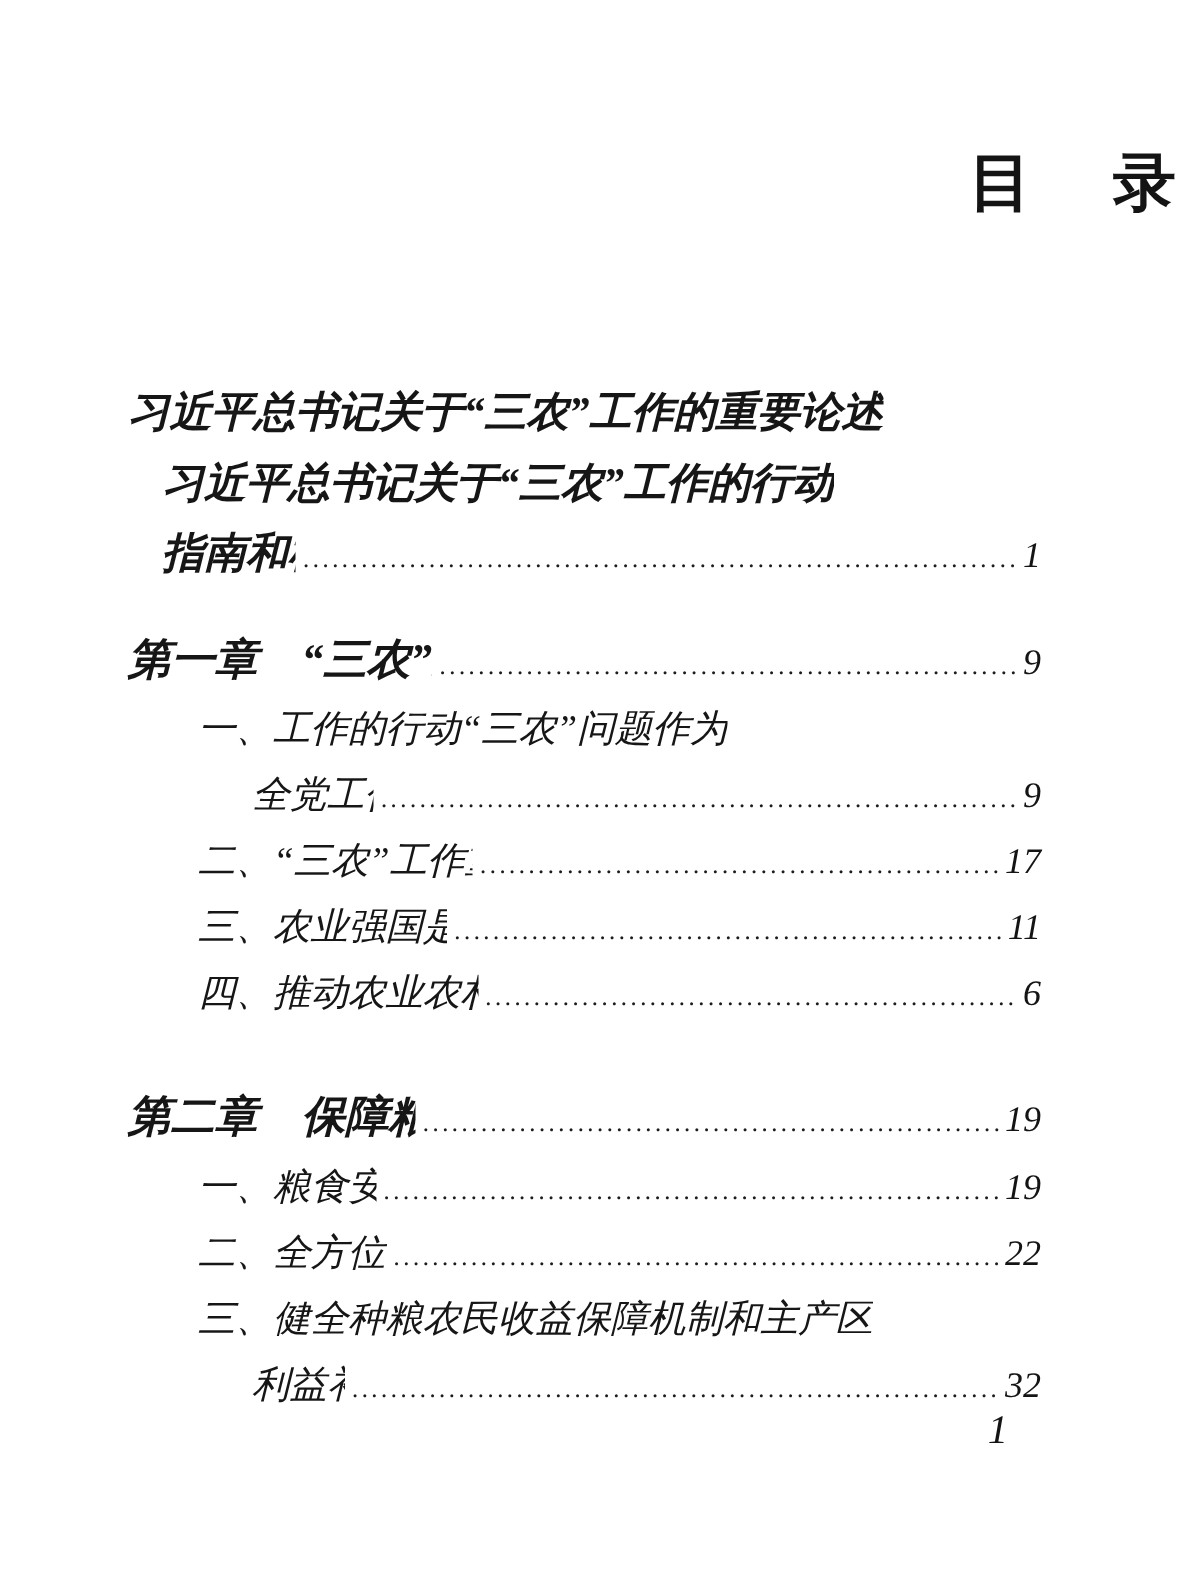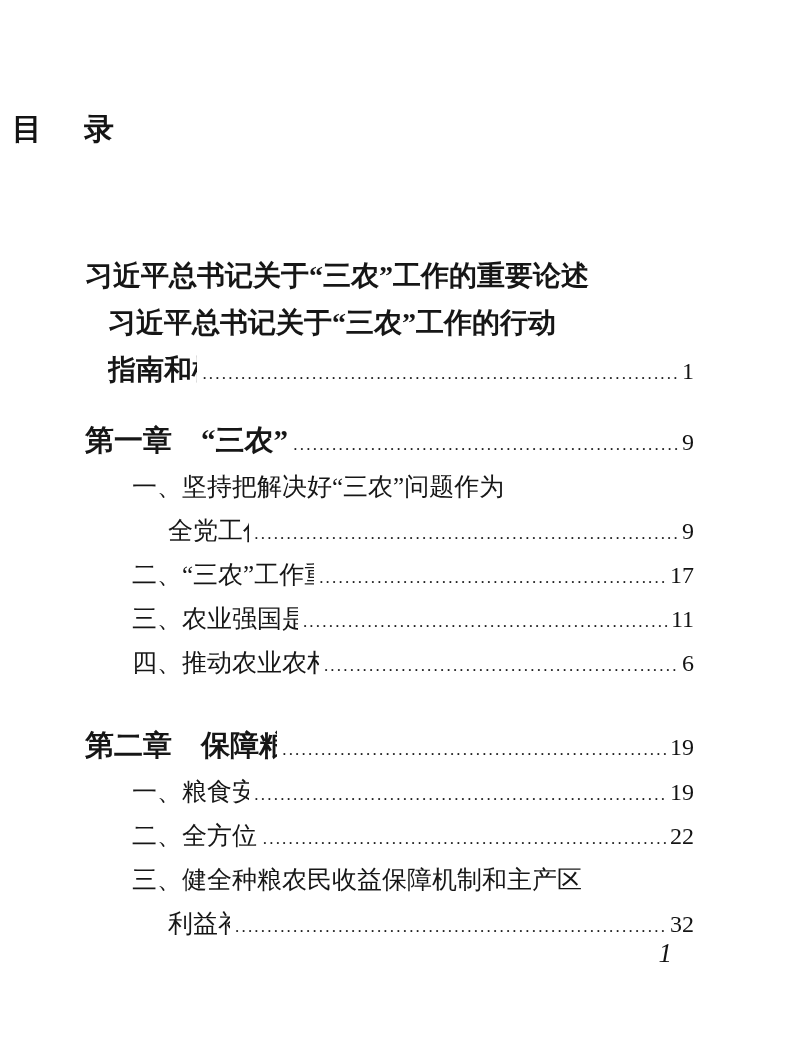--- a/index.html
+++ b/index.html
@@ -11,34 +11,35 @@
     position: relative;
     width: 790px;
     height: 1050px;
     background: #ffffff;
     color: #161616;
     font-family: "Liberation Serif", "DejaVu Serif", serif;
     overflow: hidden;
     box-sizing: border-box;
   }
   .doc-title {
-    margin: 12px;
+    margin: 0;
     padding-top: 100px;
-    text-align: left;
-    font-size: 30px;
+    text-align: right;
+    font-size: 42px;
     font-weight: 700;
     letter-spacing: 6px;
     line-height: 1.1;
     color: #141414;
   }
   .toc {
     position: absolute;
     left: 85px;
     right: 96px;
     top: 252px;
+    font-style: italic;
   }
   .toc-line {
     display: flex;
     align-items: baseline;
     white-space: nowrap;
   }
   .toc-text {
     flex: 0 1 auto;
     overflow: hidden;
   }
@@ -105,21 +106,21 @@
     <span class="toc-text">指南和根本遵循</span>
     <span class="leader"></span>
     <span class="pagenum">1</span>
   </div>
       <div class="toc-line style-chapter indent-0">
     <span class="toc-text">第一章　“三农”工作的历史方位和战略定位</span>
     <span class="leader"></span>
     <span class="pagenum">9</span>
   </div>
       <div class="toc-line style-item indent-2 no-page">
-    <span class="toc-text">一、坚持把解决好“三农”问题作为</span>
+    <span class="toc-text">一、工作的行动“三农”问题作为</span>
 
   </div>
       <div class="toc-line style-item indent-3">
     <span class="toc-text">全党工作重中之重</span>
     <span class="leader"></span>
     <span class="pagenum">9</span>
   </div>
       <div class="toc-line style-item indent-2">
     <span class="toc-text">二、“三农”工作重心历史性转向全面推进乡村振兴</span>
     <span class="leader"></span>

